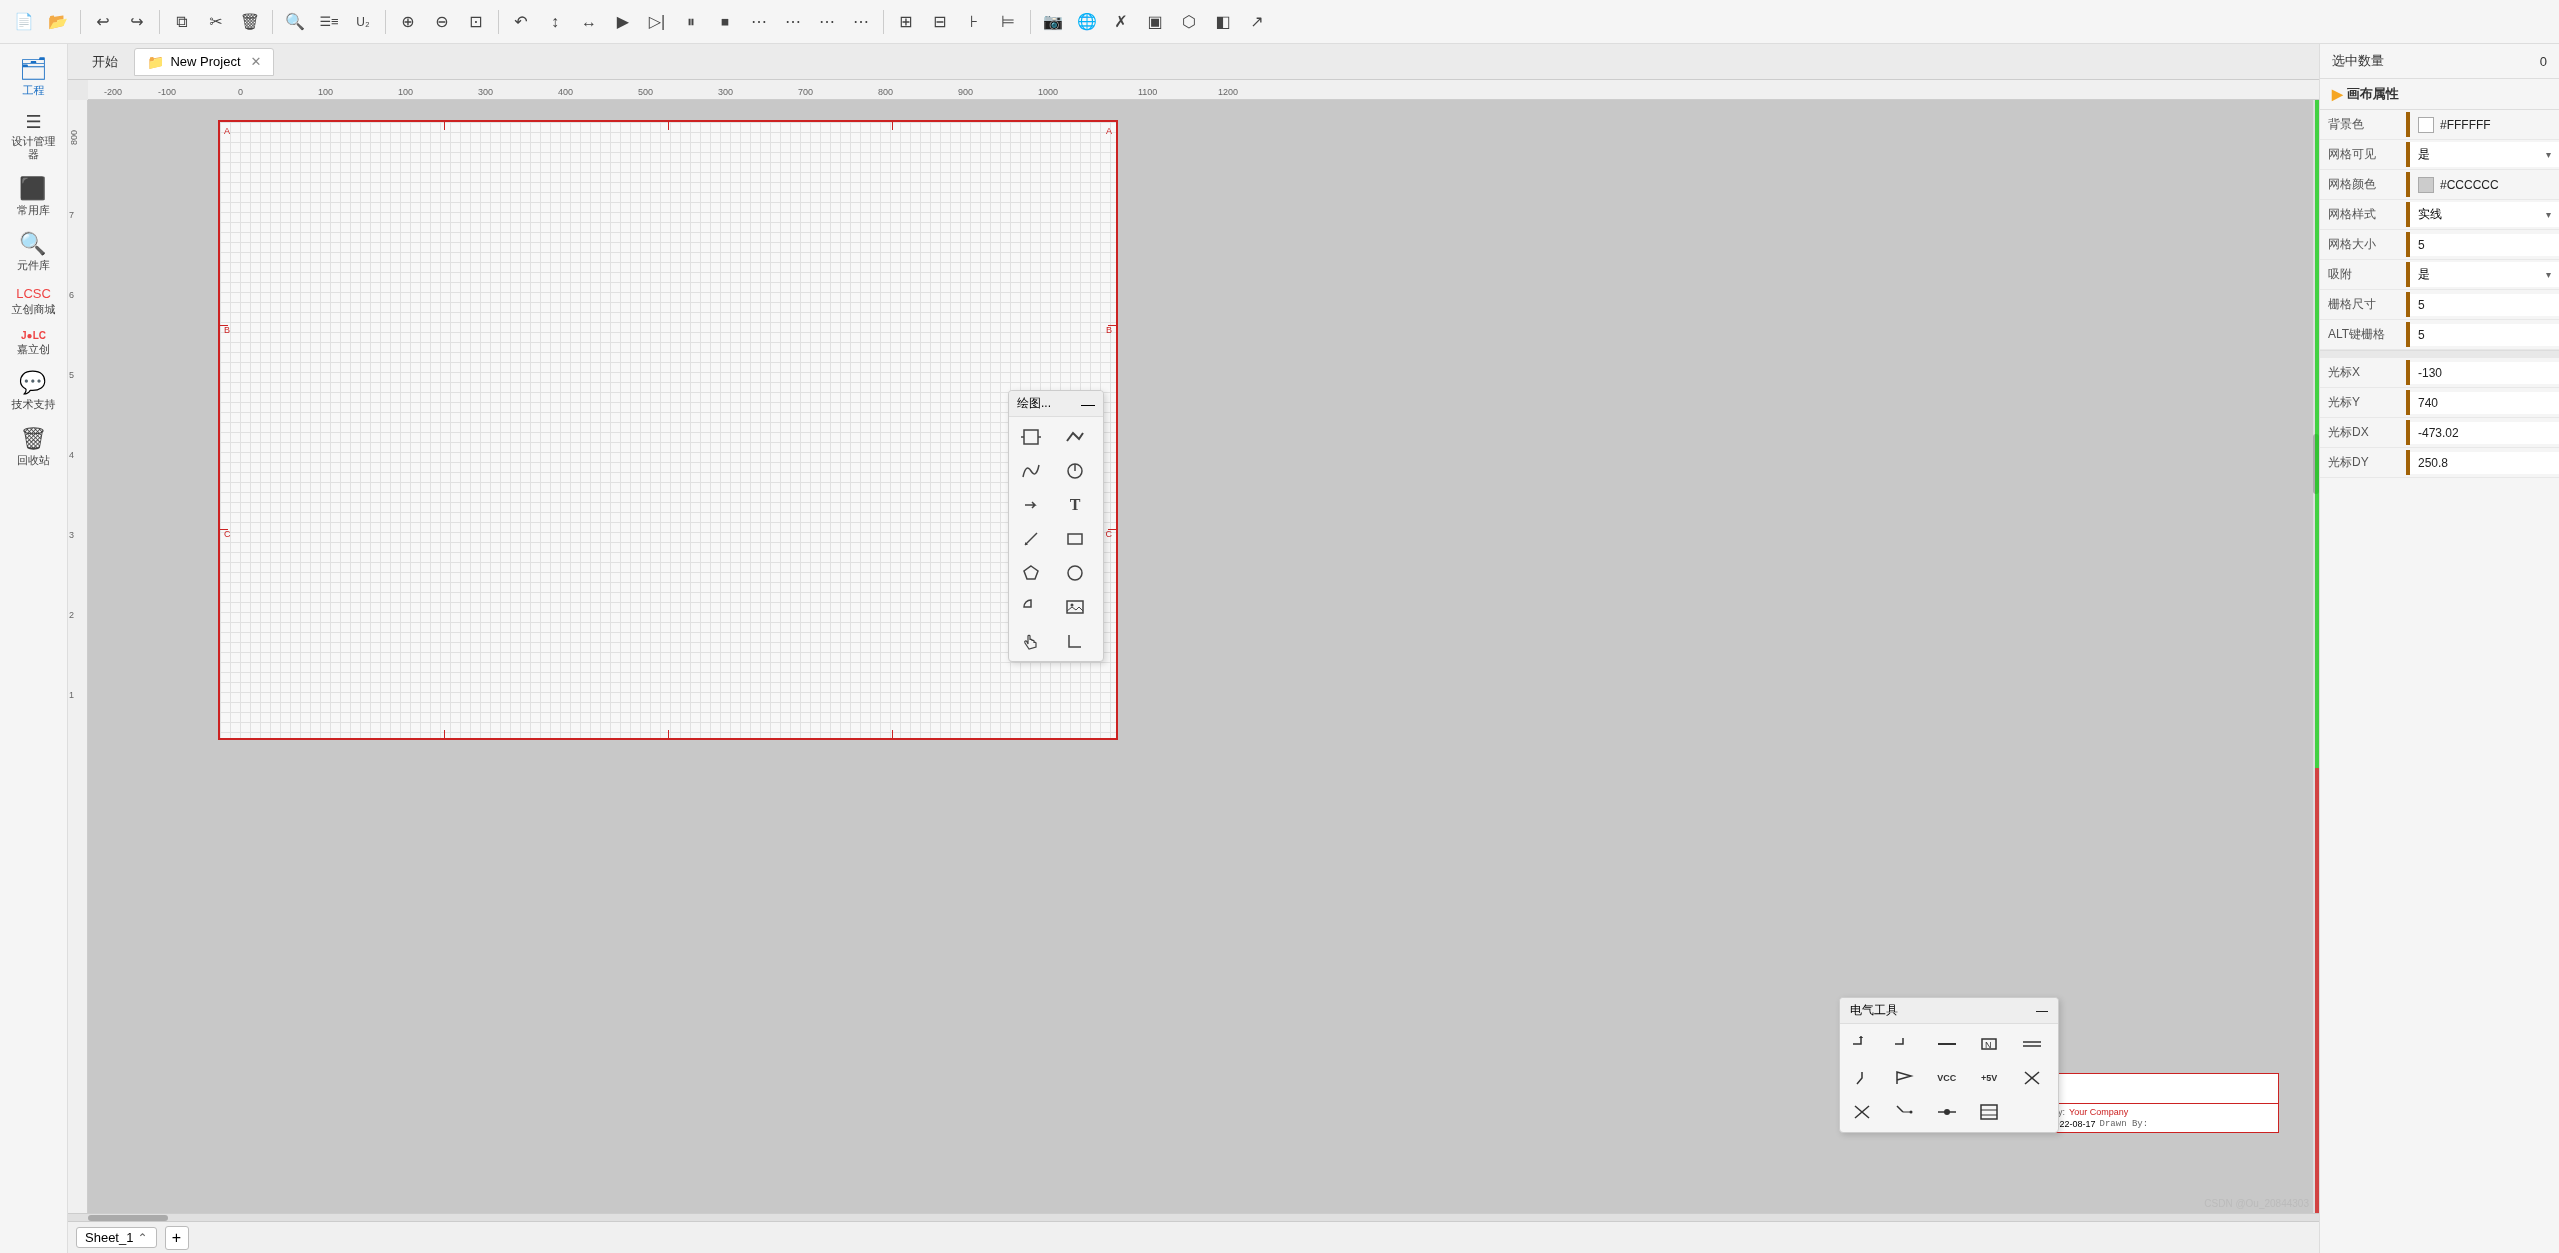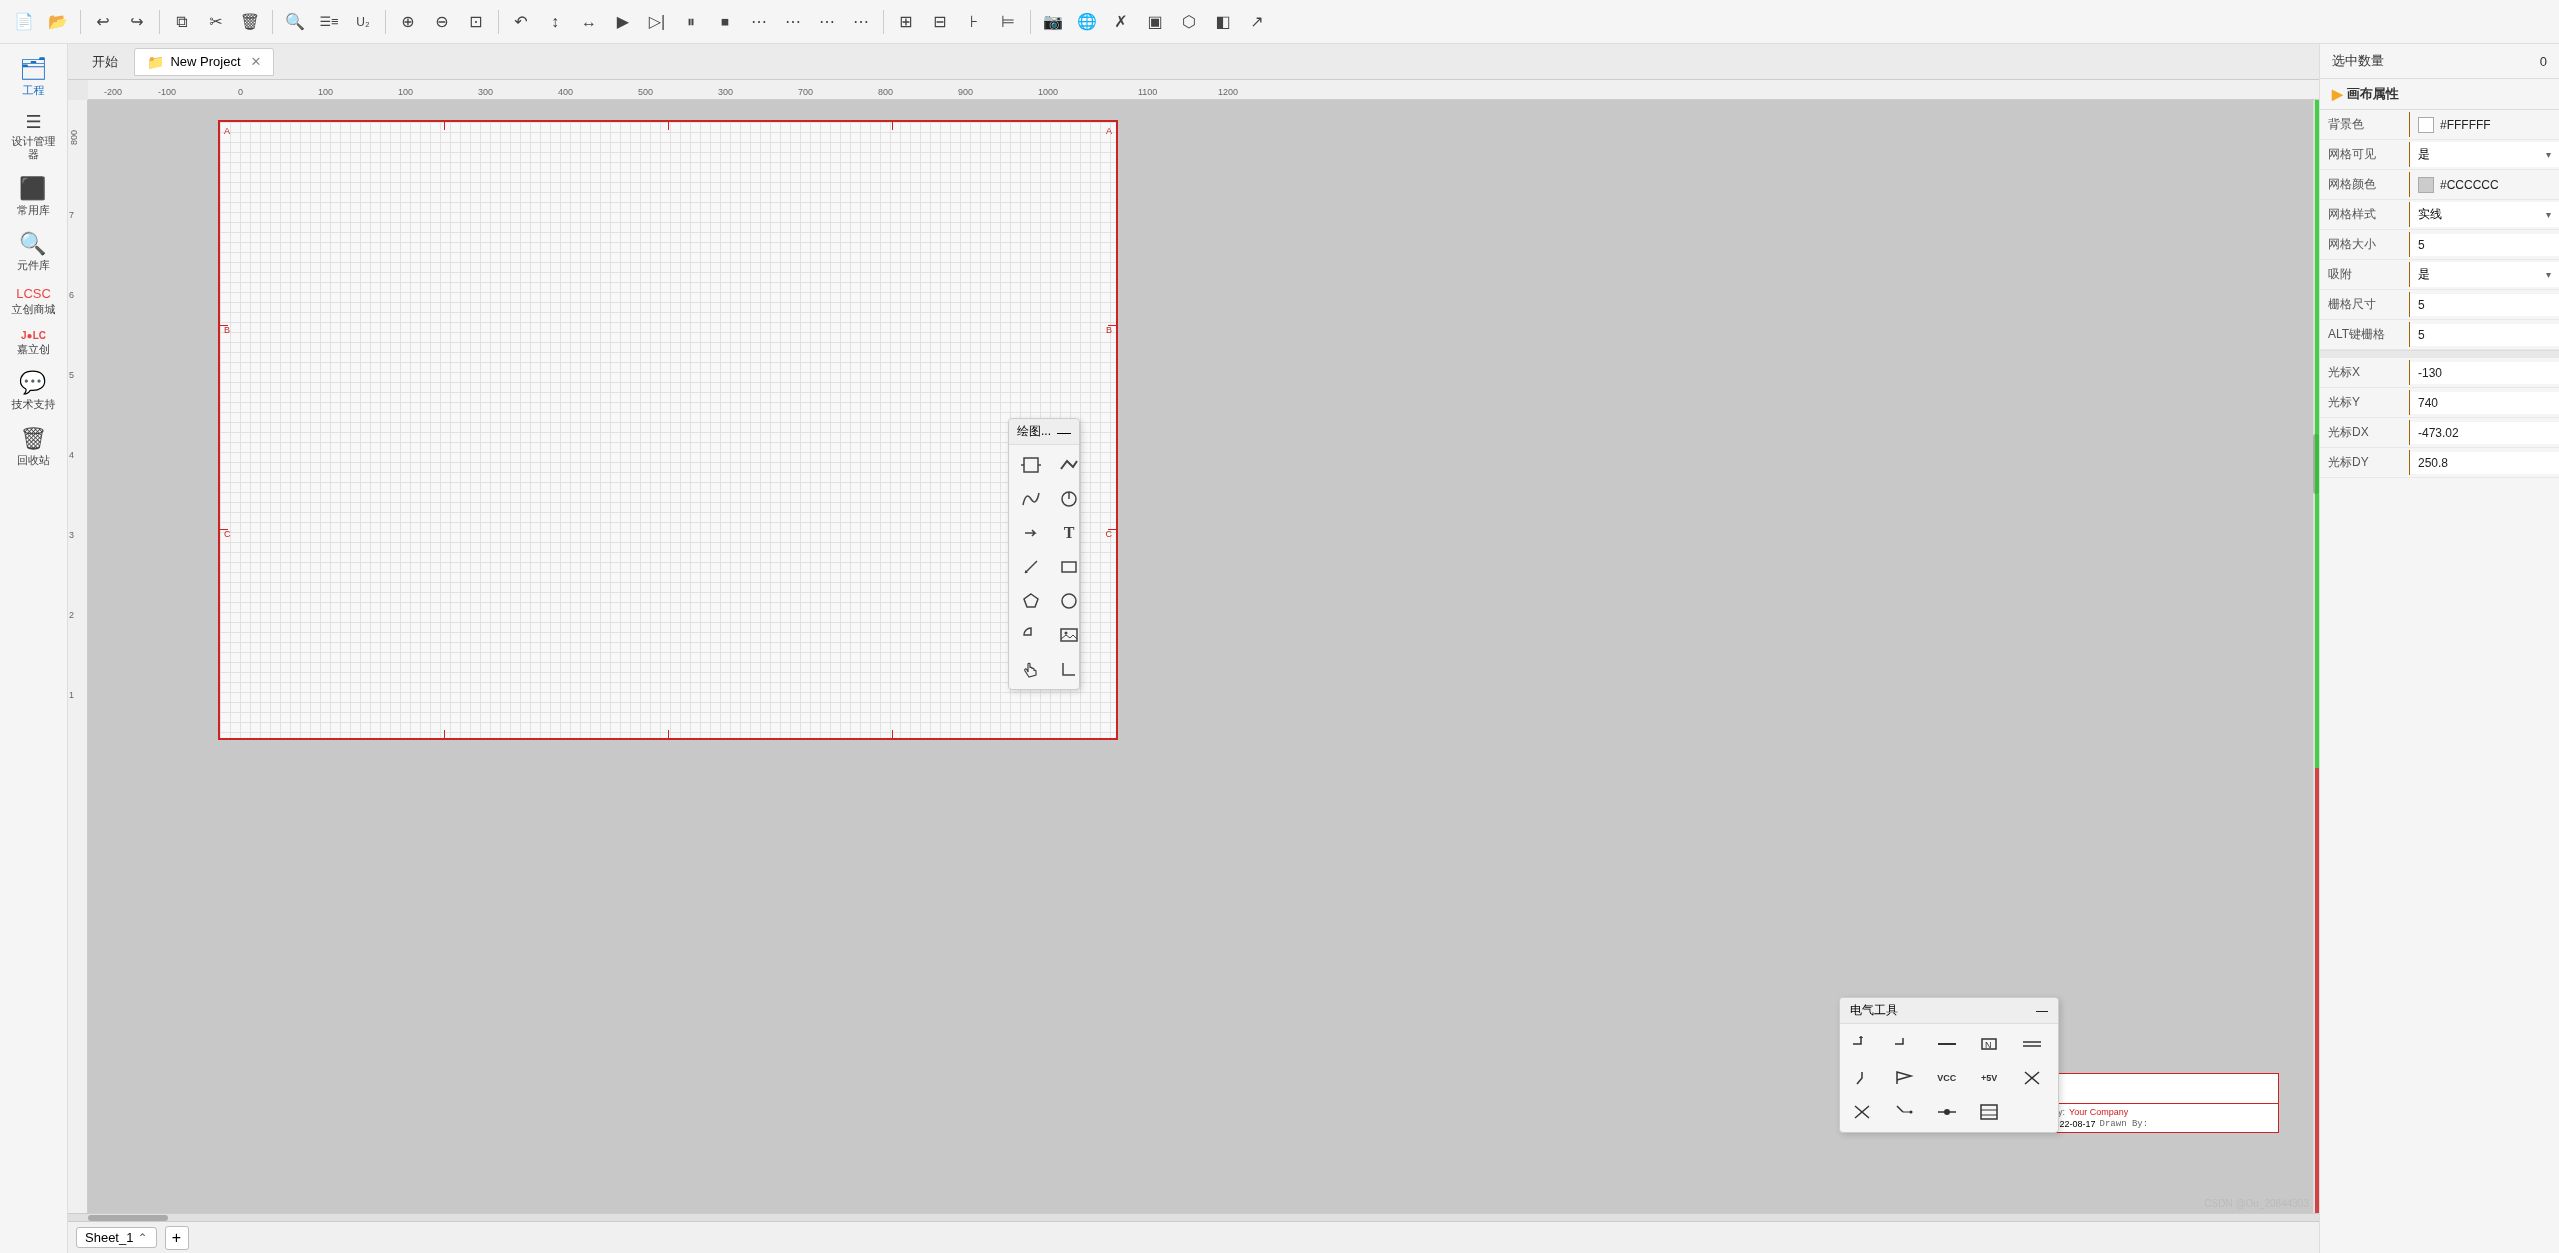--- a/index.html
+++ b/index.html
@@ -215,21 +215,21 @@
       border-bottom: 1px solid #e8e8e8;
       min-height: 30px;
       align-items: center;
     }
     .property-label {
       width: 90px;
       padding: 4px 8px;
       font-size: 12px;
       color: #555;
       flex-shrink: 0;
-      border-right: 1px solid #a16207;
+      border-right: 4px solid #a16207;
     }
     .property-value {
       flex: 1;
       padding: 4px 8px;
       font-size: 12px;
       color: #222;
       background: #fff;
       border: none;
       outline: none;
     }
@@ -252,27 +252,26 @@
       background: #fff;
       font-size: 12px;
       cursor: pointer;
     }
     .chevron-down { font-size: 10px; color: #666; }
 
     
     .drawing-panel {
       position: absolute;
       top: 290px; left: 920px;
-      width: 72px;
+      width: 96px;
       background: #f5f5f5;
       border: 1px solid #ccc;
       border-radius: 4px;
       box-shadow: 2px 2px 6px rgba(0,0,0,0.15);
       z-index: 10;
-      margin-top: 28px;
     }
     .drawing-panel-header {
       display: flex; align-items: center; justify-content: space-between;
       padding: 4px 8px;
       border-bottom: 1px solid #ddd;
       font-size: 12px;
       background: #eee;
       border-radius: 4px 4px 0 0;
     }
     .drawing-panel-grid {

